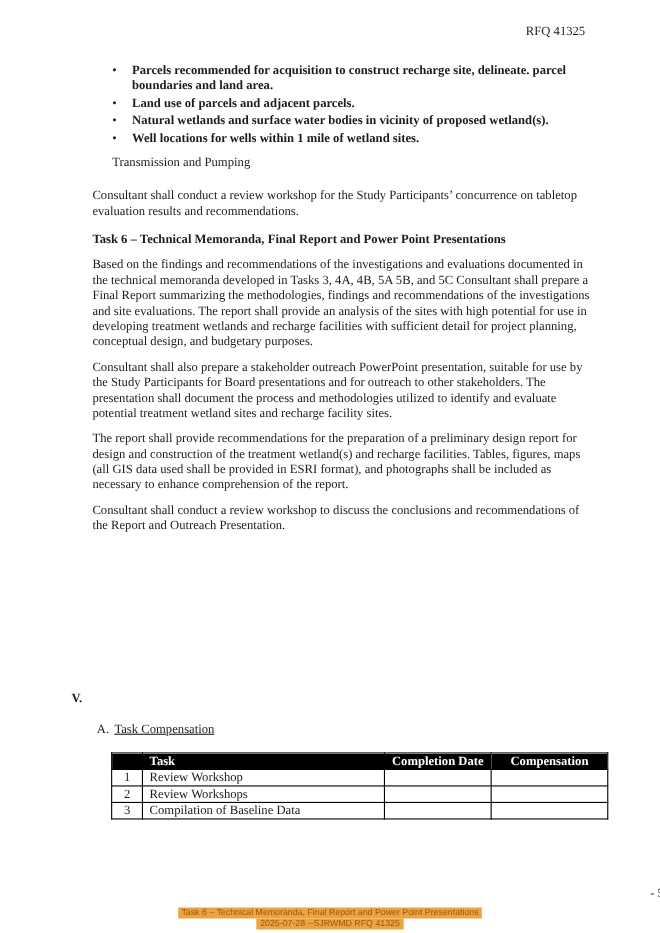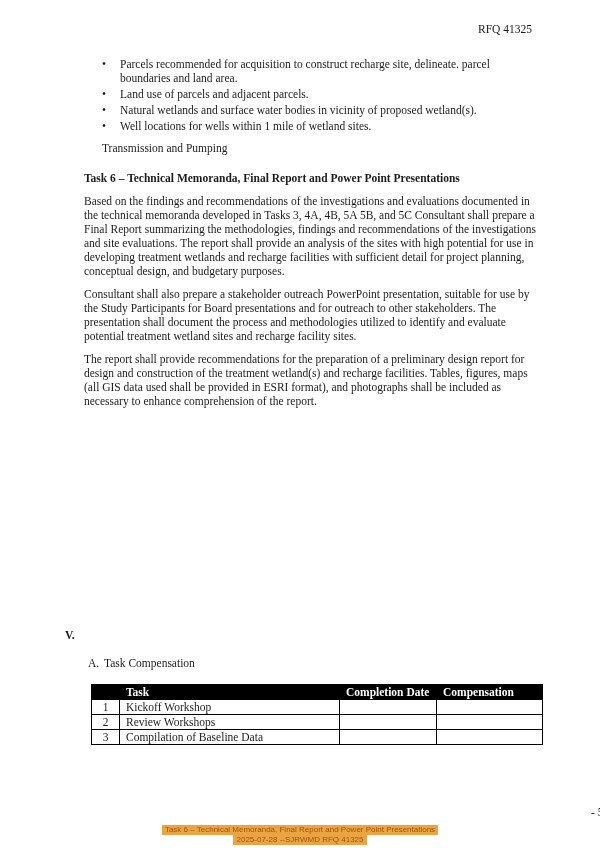--- a/index.html
+++ b/index.html
@@ -9,48 +9,48 @@
     font-size:11.5px; line-height:14px; overflow:hidden;
   }
   .rfq { position:absolute; top:22px; right:68px; font-size:11.5px; }
 
   .content-top { position:absolute; top:57px; left:84px; width:452px; }
   .content-bottom { position:absolute; top:628px; left:84px; width:452px; }
 
   ul.bullets { list-style:none; margin:0 0 8px 18px; padding:0; }
   ul.bullets li { display:flex; margin-bottom:2px; }
   .bullet-glyph { width:18px; flex:0 0 18px; }
-  .bullet-text { flex:1; }
+  .bullet-text { flex:1;font-weight:bold; }
 
   .t5c-heading { text-decoration:underline; margin:6px 0 9px 18px; }
   .t5c-sub { margin:0 0 16px 18px; }
   .t5c-para { margin:0 0 9px 18px; }
 
   p.para { margin:0 0 9px 0; }
   .task6-heading { font-weight:bold; font-size:11.5px; margin:12px 0 9px 0; }
   .emph { font-weight:bold; font-style:italic; padding-left:3px; margin:0 0 9px 0; }
 
   .sec-v { display:flex; margin-left:-19px; margin-bottom:14px; font-weight:bold; }
   .sec-v .num { width:19px; flex:0 0 19px; }
   .sub-a { display:flex; margin-left:4px; margin-bottom:14px; }
   .sub-a .num { width:16px; flex:0 0 16px; }
-  .sub-a .title { }
+  .sub-a .title { text-decoration:underline; }
   .note { font-style:italic; margin:0 0 13px 4px; }
 
-  table.comp { border-collapse:collapse; margin-left:7px; width:451px; table-layout:fixed; }
+  table.comp { border-collapse:collapse; margin-left:17px; width:451px; table-layout:fixed; }
   table.comp col.c1 { width:28px; }
   table.comp col.c2 { width:220px; }
   table.comp col.c3 { width:97px; }
   table.comp col.c4 { width:106px; }
   table.comp th, table.comp td {
     border:1px solid #000; padding:0 6px; height:14px;
     line-height:14px; vertical-align:middle; overflow:hidden; white-space:nowrap;
   }
   table.comp thead th { background:#000000; color:#ffffff; font-weight:bold; text-align:left; }
-  table.comp thead th.center { }
+  table.comp thead th.center { text-align:center; }
   table.comp td.center { text-align:center; }
   table.comp tbody td { background:#ffffff; }
 
   .page-number { position:absolute; top:805px; left:16px; width:100%; text-align:right; }
   .footer-note {
     position:absolute; top:825px; left:0; width:100%; text-align:center;
     font-family:"Liberation Sans", sans-serif; font-size:8px; line-height:10px;
   }
   .footer-note .hl {
     background:#EAA542; color:#A3520E; padding:0 3px; display:inline-block;
@@ -78,25 +78,27 @@
         <span class="bullet-glyph">•</span>
         <span class="bullet-text">Natural wetlands and surface water bodies in vicinity of proposed wetland(s).</span>
       </li>
       <li>
         <span class="bullet-glyph">•</span>
         <span class="bullet-text">Well locations for wells within 1 mile of wetland sites.</span>
       </li>
     </ul>
 
     <div class="t5c-sub">Transmission and Pumping</div>
+    <p class="para t5c-para">Consultant shall conduct a review workshop for the Study Participants’ concurrence on tabletop evaluation results and recommendations.</p>
 
     <div class="task6-heading">Task 6 – Technical Memoranda, Final Report and Power Point Presentations</div>
     <p class="para">Based on the findings and recommendations of the investigations and evaluations documented in the technical memoranda developed in Tasks 3, 4A, 4B, 5A 5B, and 5C Consultant shall prepare a Final Report summarizing the methodologies, findings and recommendations of the investigations and site evaluations. The report shall provide an analysis of the sites with high potential for use in developing treatment wetlands and recharge facilities with sufficient detail for project planning, conceptual design, and budgetary purposes.</p>
     <p class="para">Consultant shall also prepare a stakeholder outreach PowerPoint presentation, suitable for use by the Study Participants for Board presentations and for outreach to other stakeholders. The presentation shall document the process and methodologies utilized to identify and evaluate potential treatment wetland sites and recharge facility sites.</p>
     <p class="para">The report shall provide recommendations for the preparation of a preliminary design report for design and construction of the treatment wetland(s) and recharge facilities. Tables, figures, maps (all GIS data used shall be provided in ESRI format), and photographs shall be included as necessary to enhance comprehension of the report.</p>
+    <p class="para">Consultant shall conduct a review workshop to discuss the conclusions and recommendations of the Report and Outreach Presentation.</p>
 
   </div>
 
   <div class="content-bottom">
 
     <div class="sec-v">
       <span class="num">V.</span>
     </div>
 
     <div class="sub-a">
@@ -116,21 +118,21 @@
         <tr>
           <th></th>
           <th>Task</th>
           <th class="center">Completion Date</th>
           <th class="center">Compensation</th>
         </tr>
       </thead>
       <tbody>
         <tr>
           <td class="center">1</td>
-          <td>Kickoff Workshop</td>
+          <td>Review Workshop</td>
           <td></td>
           <td></td>
         </tr>
         <tr>
           <td class="center">2</td>
           <td>Review Workshops</td>
           <td></td>
           <td></td>
         </tr>
         <tr>

